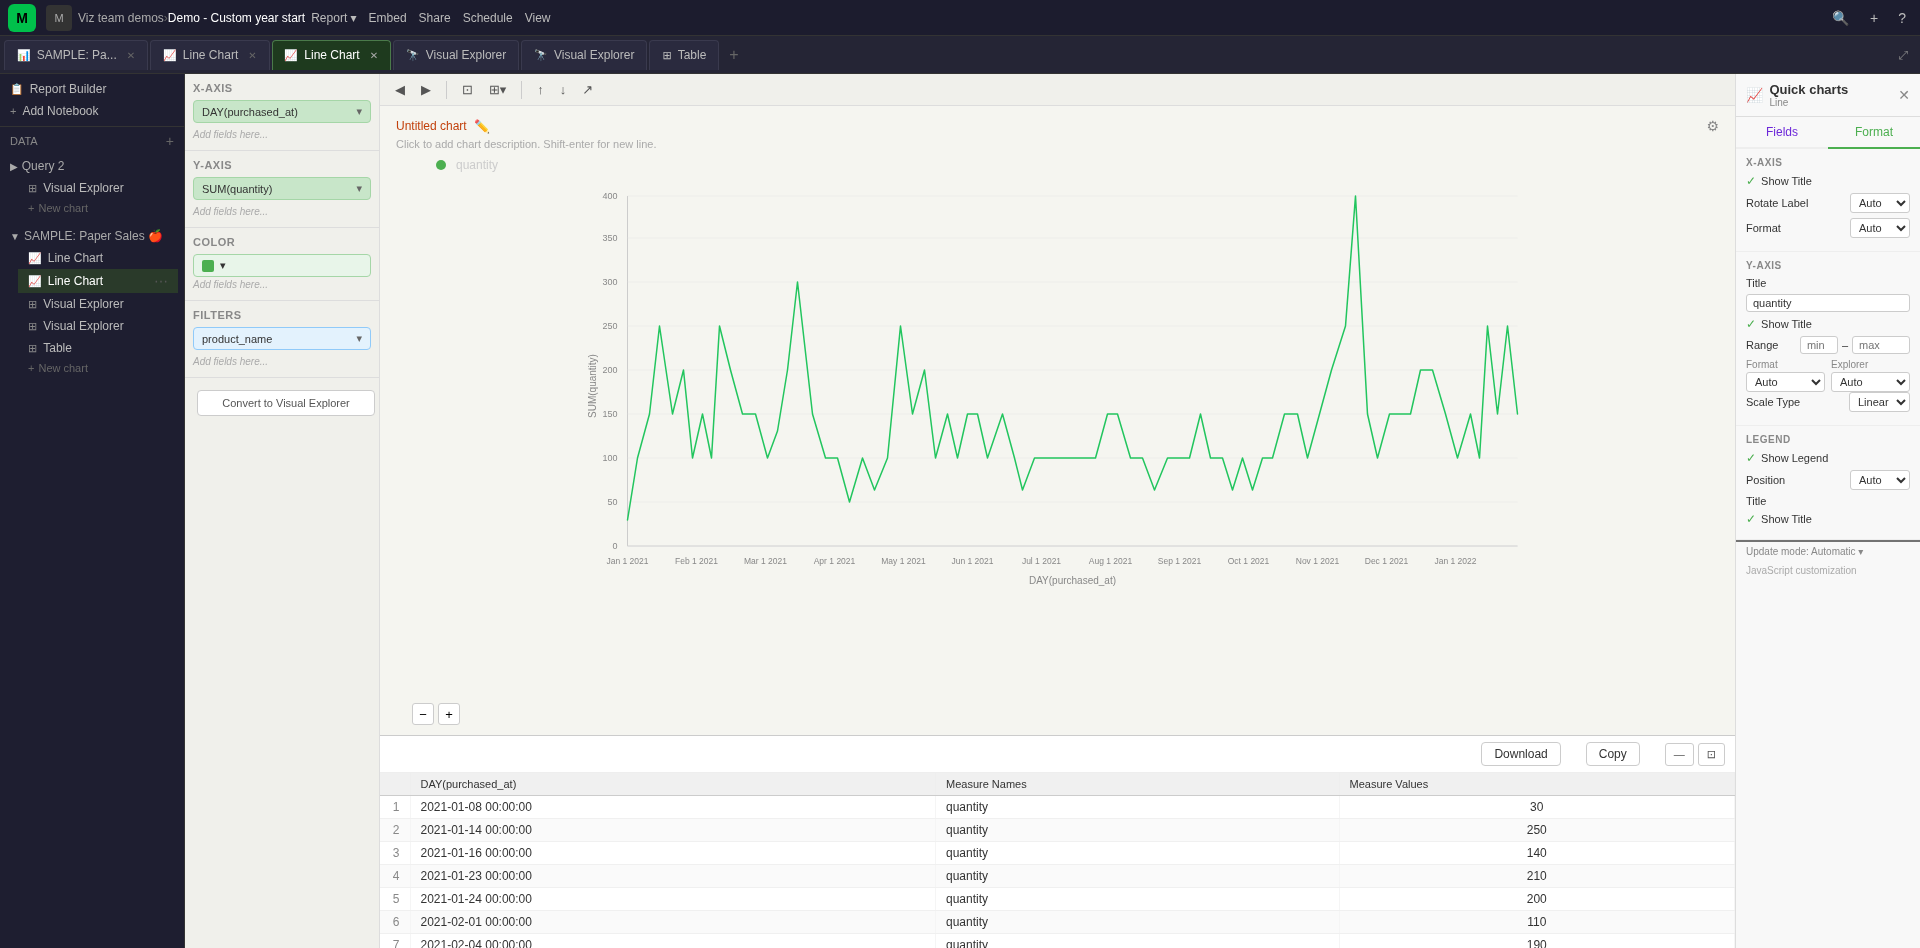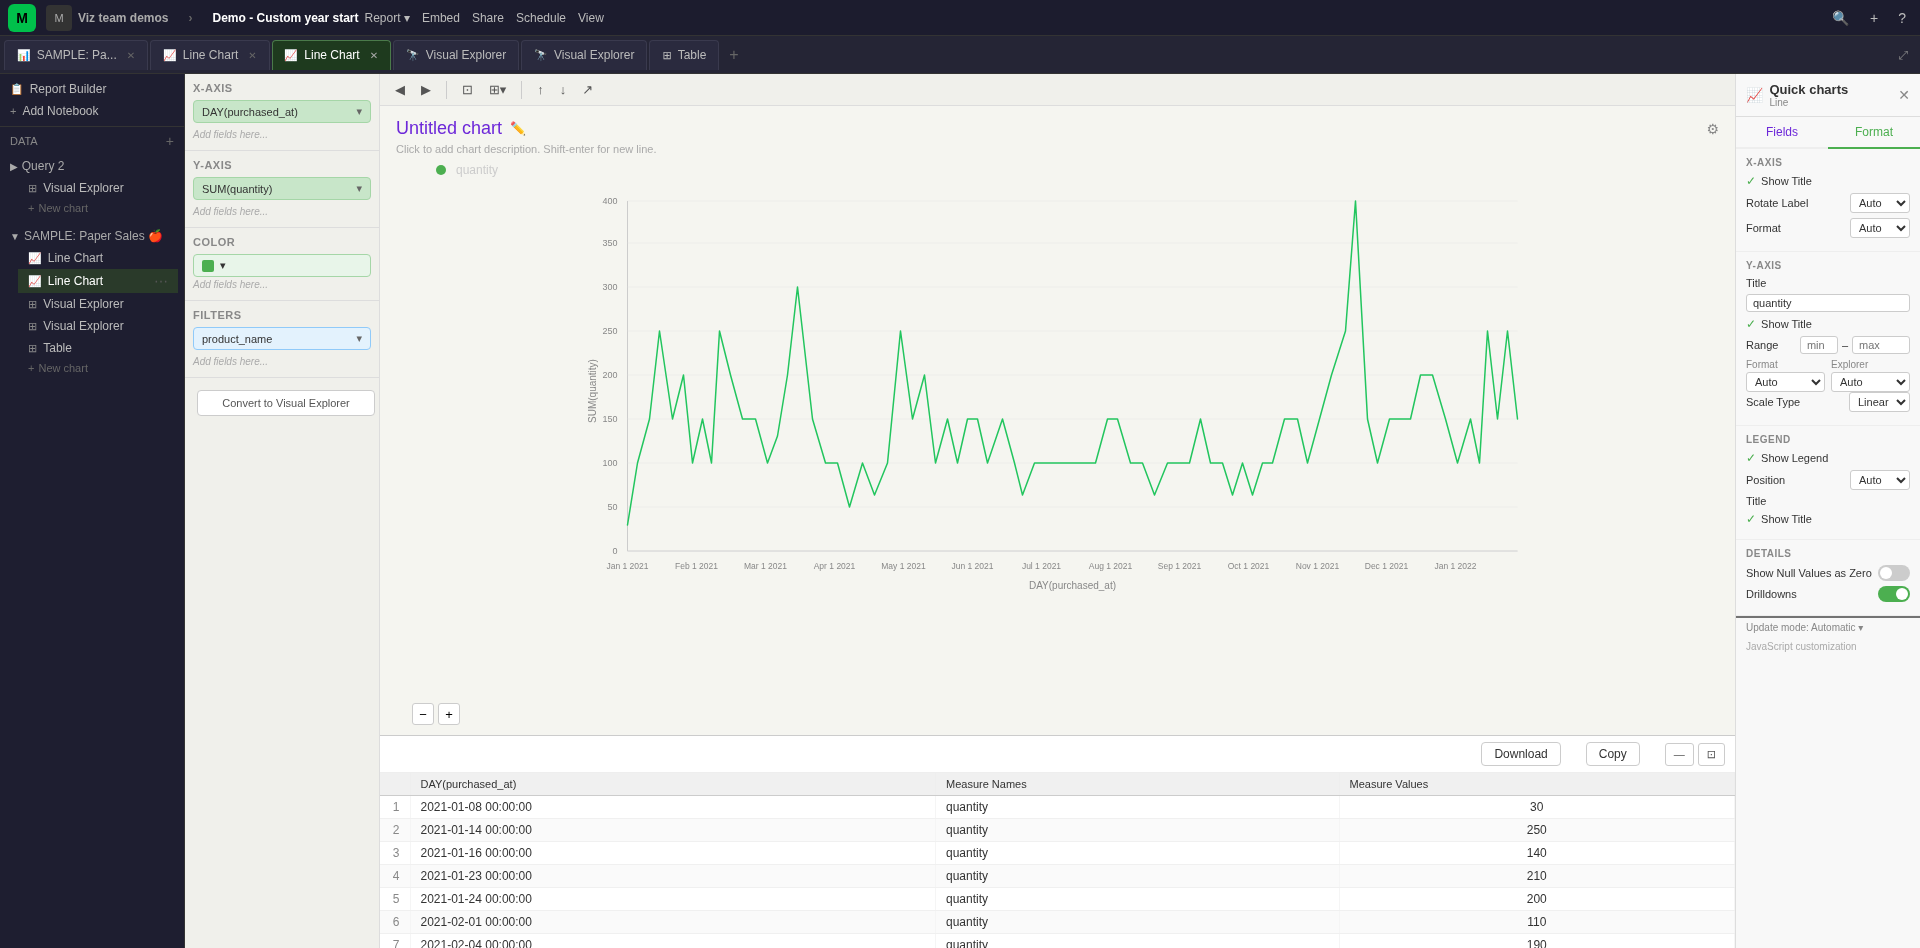--- a/index.html
+++ b/index.html
@@ -2,21 +2,21 @@
 <html><head>
   <meta charset="utf-8">
   <style>
     * { box-sizing: border-box; margin: 0; padding: 0; }
     body { font-family: -apple-system, BlinkMacSystemFont, 'Segoe UI', sans-serif; font-size: 12px; background: #1a1a2e; color: #ccc; overflow: hidden; height: 948px; width: 1920px; }
 
     
     #topbar { display: flex; align-items: center; background: #1c1c2e; height: 36px; padding: 0 8px; gap: 6px; border-bottom: 1px solid #333; }
     #topbar .logo { width: 28px; height: 28px; background: #00c04b; border-radius: 6px; display: flex; align-items: center; justify-content: center; font-weight: bold; color: #000; font-size: 14px; flex-shrink: 0; }
     #topbar .app-icon { width: 26px; height: 26px; background: #333; border-radius: 4px; display: flex; align-items: center; justify-content: center; font-size: 11px; color: #aaa; flex-shrink: 0; margin-left: 4px; }
-    #topbar .breadcrumb { color: #aaa; font-size: 12px; display: flex; align-items: center; gap: 20px; font-weight: bold; }
+    #topbar .breadcrumb { color: #aaa; font-size: 12px; display: flex; align-items: center; gap: 0; }
     #topbar .breadcrumb .sep { color: #666; }
     #topbar .breadcrumb .current { color: #fff; }
     #topbar .spacer { flex: 1; }
     #topbar .nav-menu { display: flex; gap: 12px; font-size: 12px; color: #bbb; }
     #topbar .nav-menu span { cursor: pointer; }
     #topbar .top-actions { display: flex; gap: 8px; align-items: center; }
     #topbar .top-actions button { background: none; border: none; color: #bbb; cursor: pointer; font-size: 14px; padding: 2px 6px; }
 
     
     #tabbar { display: flex; align-items: center; background: #252535; height: 38px; border-bottom: 1px solid #333; padding: 0 4px; gap: 2px; }
@@ -47,21 +47,21 @@
     #content { flex: 1; display: flex; flex-direction: column; background: #f5f5f0; overflow: hidden; }
 
     
     #chart-toolbar { display: flex; align-items: center; padding: 6px 10px; gap: 6px; background: #f0f0eb; border-bottom: 1px solid #ddd; }
     #chart-toolbar button { background: none; border: none; color: #555; cursor: pointer; font-size: 13px; padding: 2px 5px; border-radius: 3px; }
     #chart-toolbar .separator { width: 1px; height: 18px; background: #ccc; margin: 0 4px; }
 
     
     #chart-area { flex: 1; display: flex; flex-direction: column; overflow: hidden; padding: 12px 16px 0; }
     #chart-title-row { display: flex; align-items: center; gap: 8px; margin-bottom: 4px; }
-    #chart-title { font-size: 18px; color: #6d28d9; font-weight: normal; }
+    #chart-title { font-size: 12px; color: #c2410c; font-weight: normal; }
     #chart-desc { font-size: 11px; color: #aaa; margin-bottom: 8px; }
     #chart-settings { margin-left: auto; color: #888; cursor: pointer; font-size: 14px; }
 
     #chart-svg-container { flex: 1; min-height: 380px; position: relative; }
 
     
     #table-area { border-top: 1px solid #ccc; background: #fff; }
     #table-actions { display: flex; justify-content: flex-end; align-items: center; gap: 25px; padding: 6px 10px; border-bottom: 1px solid #eee; }
     #table-actions button { background: #fff; border: 1px solid #ccc; border-radius: 4px; padding: 4px 12px; font-size: 12px; cursor: pointer; color: #333; }
     #table-actions .collapse-btns { display: flex; gap: 4px; }
@@ -623,35 +623,20 @@
           <span>Title</span>
         </div>
         <div class="format-row">
           <label>
             <span class="check-icon">✓</span>
             <span>Show Title</span>
           </label>
         </div>
       </div>
 
-      <div class="format-section">
-        <div class="format-section-title">DETAILS</div>
-        <div class="format-row">
-          <span>Show Null Values as Zero</span>
-          <div class="toggle-switch off">
-            <div class="toggle-knob"></div>
-          </div>
-        </div>
-        <div class="format-row">
-          <span>Drilldowns</span>
-          <div class="toggle-switch on">
-            <div class="toggle-knob"></div>
-          </div>
-        </div>
-      </div>
 
       <div class="update-mode">
         <span>Update mode:</span>
         <span> Automatic ▾</span>
       </div>
       <div style="font-size:10px;color:#aaa;padding:4px 10px;">JavaScript customization</div>
     </div>
   </div>
 
 </div>

